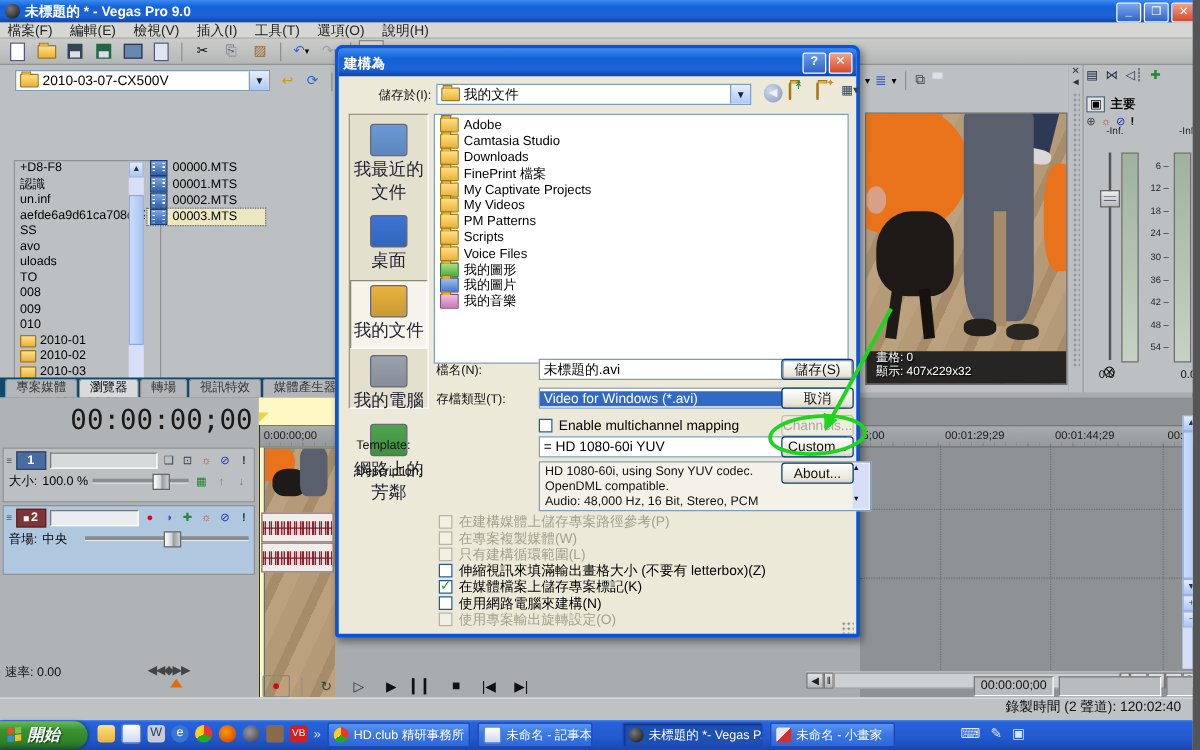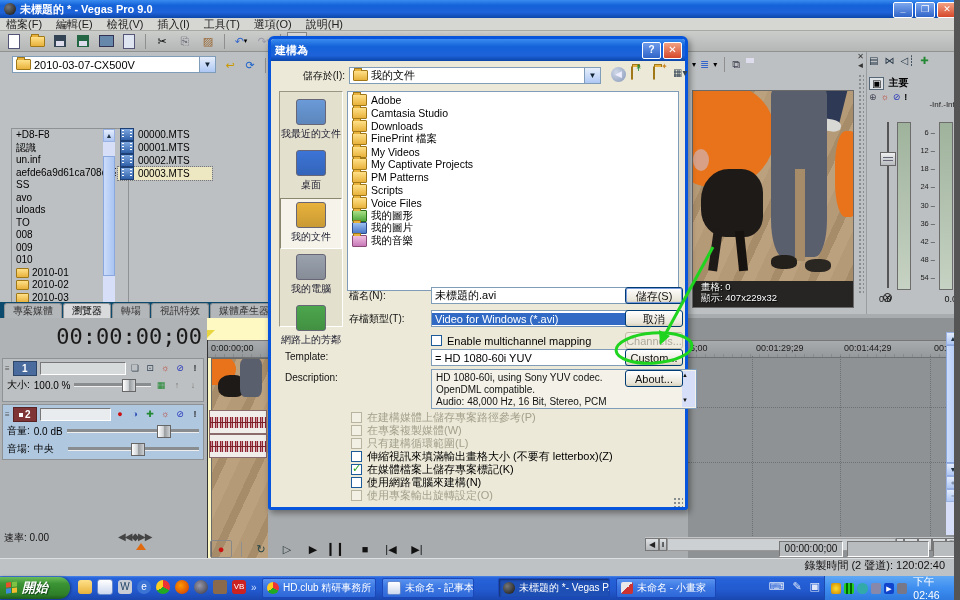--- a/index.html
+++ b/index.html
@@ -111,21 +111,21 @@
     border:3px solid #0855DD;border-radius:6px 6px 3px 3px;box-sizing:border-box;box-shadow:2px 3px 6px rgba(0,0,0,.4)}
   .dtitle{height:22px;margin:-0px;border-radius:3px 3px 0 0;
     background:linear-gradient(180deg,#3A8BF0 0%,#1462D8 35%,#1E62D9 75%,#0B46A8 100%);
     color:#fff;font-weight:bold;display:flex;align-items:center;padding:0 4px;position:relative}
   .dbtn{width:17px;height:15px;border:1px solid #fff;border-radius:2px;color:#fff;font-size:10px;font-weight:bold;
     text-align:center;line-height:13px;background:linear-gradient(180deg,#6E9BEA,#2F64C8)}
   .dbtn.close{background:linear-gradient(180deg,#F3A183,#D5482A)}
   .drow{position:absolute;display:flex;align-items:center}
   .placesbar{position:absolute;left:8px;top:52px;width:62px;height:230px;background:#E4E0CE;
     border:1px solid;border-color:#9a9684 #fff #fff #9a9684;display:flex;flex-direction:column;align-items:stretch;padding-top:4px;gap:2px}
-  .place{text-align:center;font-size:10px;color:#223;padding:3px 0 4px 0}
+  .place{text-align:center;font-size:14px;color:#223;padding:3px 0 4px 0}
   .place.selected{background:#F6F4EA;border:1px solid;border-color:#8a8670 #fff #fff #8a8670}
   .pl-ic{width:28px;height:24px;margin:0 auto 2px auto;position:relative}
   .flist{position:absolute;left:76px;top:52px;width:330px;height:194px;background:#fff;
     border:1px solid #7F9DB9;overflow:hidden;font-size:10.5px;padding:2px 0}
   .flitem{height:12.8px;display:flex;align-items:center;gap:4px;padding-left:4px}
   .flitem .ficon{width:13px;height:10px;flex:0 0 auto;background:linear-gradient(180deg,#FFE088,#E8B23C);
     border:1px solid #A07818;border-radius:1px;position:relative}
   .flitem .ficon::before{content:"";position:absolute;left:0;top:-3px;width:6px;height:2px;background:#E8B23C;border:1px solid #A07818;border-bottom:none}
   .flitem.ic-pictures-green .ficon{background:linear-gradient(180deg,#A8E088,#4FA83C);border-color:#2E7018}
   .flitem.ic-pictures .ficon{background:linear-gradient(180deg,#9CC0F0,#4C78C8);border-color:#2C4A88}
@@ -165,21 +165,21 @@
   
   .mini .jacket{left:-10px;top:-4px;width:34px;height:30px}
   .mini .dog{left:6px;top:16px;width:26px;height:22px}
   .mini .pants{left:28px;top:-2px;width:22px;height:40px}
   
   .mixer{left:855px;top:52px;width:105px;height:262px;background:#BDC0C2}
   .mgrip{position:absolute;left:0;top:0;width:11px;height:262px;border-right:1px solid #9a9d9f;font-size:8px;color:#333;text-align:center}
   .mtool{position:absolute;left:14px;top:3px;display:flex;gap:6px;font-size:10px;color:#234}
   .mhdr{position:absolute;left:14px;top:24px;display:flex;align-items:center;gap:4px;font-size:10px;font-weight:bold}
   .mics{position:absolute;left:14px;top:40px;display:flex;gap:4px;font-size:9px}
-  .peaks{position:absolute;left:30px;top:48px;width:72px;display:flex;justify-content:flex-end;font-size:8px;color:#222}
+  .peaks{position:absolute;left:30px;top:48px;width:72px;display:flex;justify-content:space-between;font-size:8px;color:#222}
   .meter{position:absolute;top:70px;width:12px;height:166px;background:linear-gradient(180deg,#9FB39C,#C6D2C3);border:1px solid #6d6d6d}
   .mscale{position:absolute;left:60px;top:76px;width:20px;height:154px;display:flex;flex-direction:column;justify-content:space-between;
     font-size:7.5px;color:#222;text-align:right}
   .mscale div::after{content:" –"}
   .fader{position:absolute;left:32px;top:70px;width:2px;height:166px;background:#555}
   .fknob{position:absolute;left:-7px;top:30px;width:16px;height:14px;background:linear-gradient(180deg,#EDEFF1,#B8BBBD);
     border:1px solid #666;box-sizing:border-box}
   .fknob::after{content:"";position:absolute;left:2px;top:4px;right:2px;height:5px;
     background:repeating-linear-gradient(180deg,#667 0 1px,transparent 1px 3px)}
   .mvals{position:absolute;left:24px;top:242px;width:78px;display:flex;justify-content:space-between;font-size:9px;color:#111}
@@ -474,27 +474,20 @@
         </span>
       <span class="namebox" style="background:#E8ECEF"></span>
       <span class="tico" style="color:#c11">●</span>
       <span class="tico" style="color:#35b">◑</span>
       <span class="tico" style="color:#283">✚</span>
       <span class="tico" style="color:#b32">☼</span>
       <span class="tico" style="color:#23b">⊘</span>
       <span class="tico" style="color:#333;font-weight:bold">!</span>
     </div>
     <div class="trow">
-      <span>音量:</span>
-      <span>0.0 dB</span>
-      <span class="slider">
-          <span class="knob" style="left:68%"></span>
-        </span>
-    </div>
-    <div class="trow">
       <span>音場:</span>
       <span style="width:30px">中央</span>
       <span class="slider">
           <span class="knob" style="left:48%"></span>
         </span>
     </div>
   </div>
 
   <div class="abs rate">速率: 0.00</div>
   <div class="abs shuttle">◀◀◆▶▶</div>
@@ -713,26 +706,26 @@
           <span>Downloads</span>
         </div>
 
         <div class="flitem">
           <span class="ficon"></span>
           <span>FinePrint 檔案</span>
         </div>
 
         <div class="flitem">
           <span class="ficon"></span>
+          <span>My Captivate Projects</span>
+        </div>
+
+        <div class="flitem">
+          <span class="ficon"></span>
           <span>My Videos</span>
-        </div>
-
-        <div class="flitem">
-          <span class="ficon"></span>
-          <span>My Captivate Projects</span>
         </div>
 
         <div class="flitem">
           <span class="ficon"></span>
           <span>PM Patterns</span>
         </div>
 
         <div class="flitem">
           <span class="ficon"></span>
           <span>Scripts</span>
@@ -896,24 +889,15 @@
       <span class="twico" style="background:linear-gradient(135deg,#e8e8e8 50%,#c33 50%)"></span>
       <span>未命名 - 小畫家</span>
     </div>
 
     <div class="deskband">
       <span>⌨</span>
         <span>✎</span>
         <span>▣</span>
     </div>
 
-    <div class="tray">
-      <span class="trico" style="background:radial-gradient(circle,#FD3,#C80)"></span>
-      <span class="trico" style="background:repeating-linear-gradient(90deg,#2C2 0 2px,#060 2px 4px)"></span>
-      <span class="trico" style="background:#3aa;border-radius:50%"></span>
-      <span class="trico" style="background:#88a"></span>
-      <span class="trico" style="background:#14c;color:#fff;font-size:7px;text-align:center;line-height:11px">▶</span>
-      <span class="trico" style="background:#778;border-radius:2px"></span>
-      <span class="clock">下午 02:46</span>
-    </div>
   </div>
 
 </div>
 
 </body></html>

